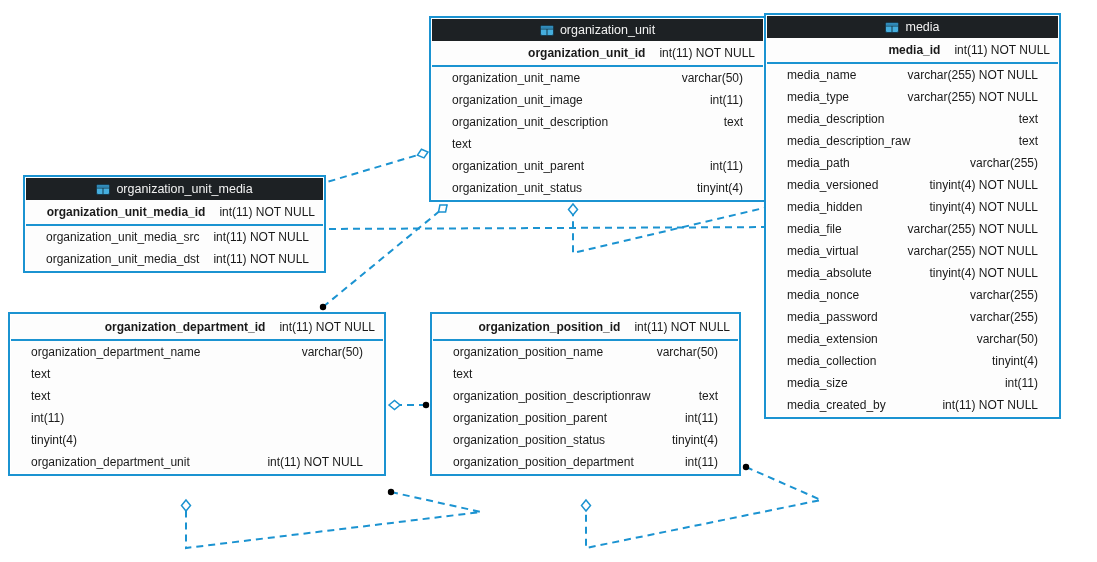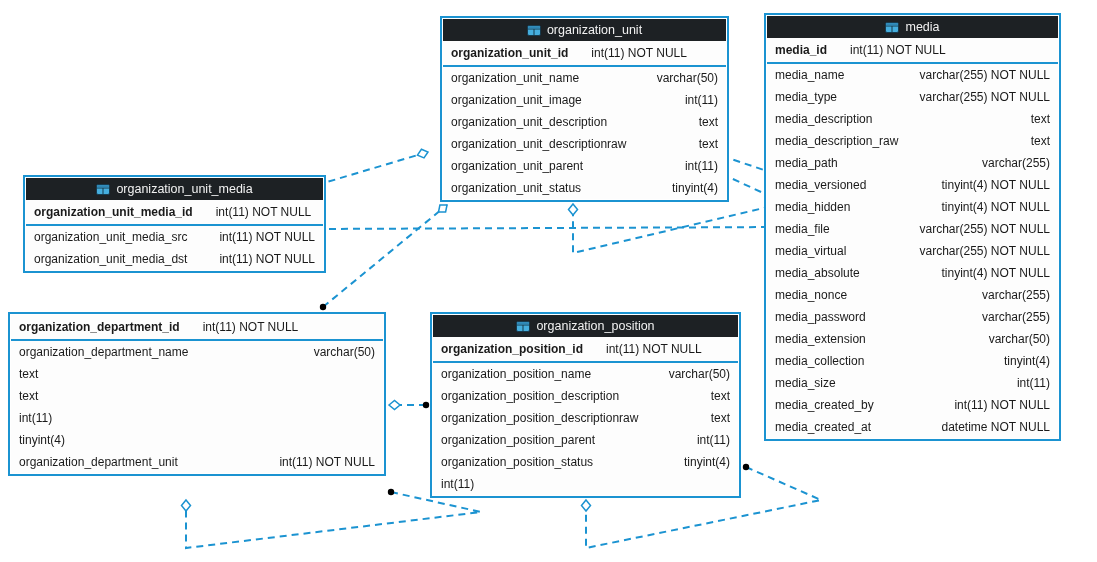--- a/index.html
+++ b/index.html
@@ -43,34 +43,33 @@
     font-size: 12.5px;
     cursor: move;
   }
 
   .tbl-icon { display: inline-block; line-height: 0; }
 
   .db-table .pk-row {
     height: 26px;
     display: flex;
     align-items: center;
-    justify-content: flex-start;
+    justify-content: flex-end;
     padding: 0 8px;
     border-bottom: 2px solid var(--accent);
     background: #fdfdfd;
-    gap: 9px;
   }
   .db-table .pk-row .col-name { font-weight: bold; }
 
   .db-table .body-row {
     height: 22px;
     display: flex;
     align-items: center;
     justify-content: space-between;
-    padding: 0 8px;
+    padding: 0 20px;
     background: #fdfdfd;
     white-space: nowrap;
   }
 
   .col-name { padding-right: 14px; }
   .col-type { text-align: right; }
 </style>
 </head>
 <body>
 
@@ -111,21 +110,21 @@
         <circle cx="391" cy="492" r="3.2" fill="#000000"></circle>
         <polygon points="186,500 190.5,505.5 186,511 181.5,505.5" fill="#ffffff" stroke="#1b93d1" stroke-width="1.5"></polygon>
       </g>
       <g>
         <polyline points="746,467 821,500 586,548 586,500" fill="none" stroke="#1b93d1" stroke-width="2" stroke-dasharray="7 5"></polyline>
         <circle cx="746" cy="467" r="3.2" fill="#000000"></circle>
         <polygon points="586,500 590.5,505.5 586,511 581.5,505.5" fill="#ffffff" stroke="#1b93d1" stroke-width="1.5"></polygon>
       </g>
     </svg>
   <div id="tables-layer">
-      <div class="db-table" style="left: 440px; top: 16px; width: 289px;">
+      <div class="db-table" style="left: 429px; top: 16px; width: 337px;">
         <div class="tbl-header">
           <span class="tbl-icon"><svg width="14" height="11" viewBox="0 0 14 11">
               <rect x="0.5" y="0.5" width="13" height="10" rx="1.5" fill="#45aede" stroke="#173a4d"></rect>
               <line x1="0.5" y1="4" x2="13.5" y2="4" stroke="#173a4d" stroke-width="1"></line>
               <line x1="7" y1="4" x2="7" y2="10.5" stroke="#173a4d" stroke-width="1"></line>
               <rect x="1.2" y="1.2" width="11.6" height="2.2" fill="#2e86b4"></rect>
             </svg></span>
           <span>organization_unit</span>
         </div>
         <div class="pk-row">
@@ -138,21 +137,20 @@
         </div>
         <div class="body-row">
           <span class="col-name">organization_unit_image</span>
           <span class="col-type">int(11)</span>
         </div>
         <div class="body-row">
           <span class="col-name">organization_unit_description</span>
           <span class="col-type">text</span>
         </div>
         <div class="body-row">
-          <span class="col-name">organization_unit_descriptionraw</span>
           <span class="col-type">text</span>
         </div>
         <div class="body-row">
           <span class="col-name">organization_unit_parent</span>
           <span class="col-type">int(11)</span>
         </div>
         <div class="body-row">
           <span class="col-name">organization_unit_status</span>
           <span class="col-type">tinyint(4)</span>
         </div>
@@ -228,24 +226,20 @@
           <span class="col-type">tinyint(4)</span>
         </div>
         <div class="body-row">
           <span class="col-name">media_size</span>
           <span class="col-type">int(11)</span>
         </div>
         <div class="body-row">
           <span class="col-name">media_created_by</span>
           <span class="col-type">int(11) NOT NULL</span>
         </div>
-        <div class="body-row">
-          <span class="col-name">media_created_at</span>
-          <span class="col-type">datetime NOT NULL</span>
-        </div>
       </div>
       <div class="db-table" style="left: 23px; top: 175px; width: 303px;">
         <div class="tbl-header">
           <span class="tbl-icon"><svg width="14" height="11" viewBox="0 0 14 11">
               <rect x="0.5" y="0.5" width="13" height="10" rx="1.5" fill="#45aede" stroke="#173a4d"></rect>
               <line x1="0.5" y1="4" x2="13.5" y2="4" stroke="#173a4d" stroke-width="1"></line>
               <line x1="7" y1="4" x2="7" y2="10.5" stroke="#173a4d" stroke-width="1"></line>
               <rect x="1.2" y="1.2" width="11.6" height="2.2" fill="#2e86b4"></rect>
             </svg></span>
           <span>organization_unit_media</span>
@@ -283,51 +277,42 @@
         </div>
         <div class="body-row">
           <span class="col-type">tinyint(4)</span>
         </div>
         <div class="body-row">
           <span class="col-name">organization_department_unit</span>
           <span class="col-type">int(11) NOT NULL</span>
         </div>
       </div>
       <div class="db-table" style="left: 430px; top: 312px; width: 311px;">
-        <div class="tbl-header">
-          <span class="tbl-icon"><svg width="14" height="11" viewBox="0 0 14 11">
-              <rect x="0.5" y="0.5" width="13" height="10" rx="1.5" fill="#45aede" stroke="#173a4d"></rect>
-              <line x1="0.5" y1="4" x2="13.5" y2="4" stroke="#173a4d" stroke-width="1"></line>
-              <line x1="7" y1="4" x2="7" y2="10.5" stroke="#173a4d" stroke-width="1"></line>
-              <rect x="1.2" y="1.2" width="11.6" height="2.2" fill="#2e86b4"></rect>
-            </svg></span>
-          <span>organization_position</span>
-        </div>
         <div class="pk-row">
           <span class="col-name">organization_position_id</span>
           <span class="col-type">int(11) NOT NULL</span>
         </div>
         <div class="body-row">
           <span class="col-name">organization_position_name</span>
           <span class="col-type">varchar(50)</span>
         </div>
         <div class="body-row">
-          <span class="col-name">organization_position_description</span>
           <span class="col-type">text</span>
         </div>
         <div class="body-row">
           <span class="col-name">organization_position_descriptionraw</span>
           <span class="col-type">text</span>
         </div>
         <div class="body-row">
           <span class="col-name">organization_position_parent</span>
           <span class="col-type">int(11)</span>
         </div>
         <div class="body-row">
           <span class="col-name">organization_position_status</span>
           <span class="col-type">tinyint(4)</span>
         </div>
         <div class="body-row">
+          <span class="col-name">organization_position_department</span>
           <span class="col-type">int(11)</span>
         </div>
       </div>
     </div>
 </div>
 
 </body></html>

